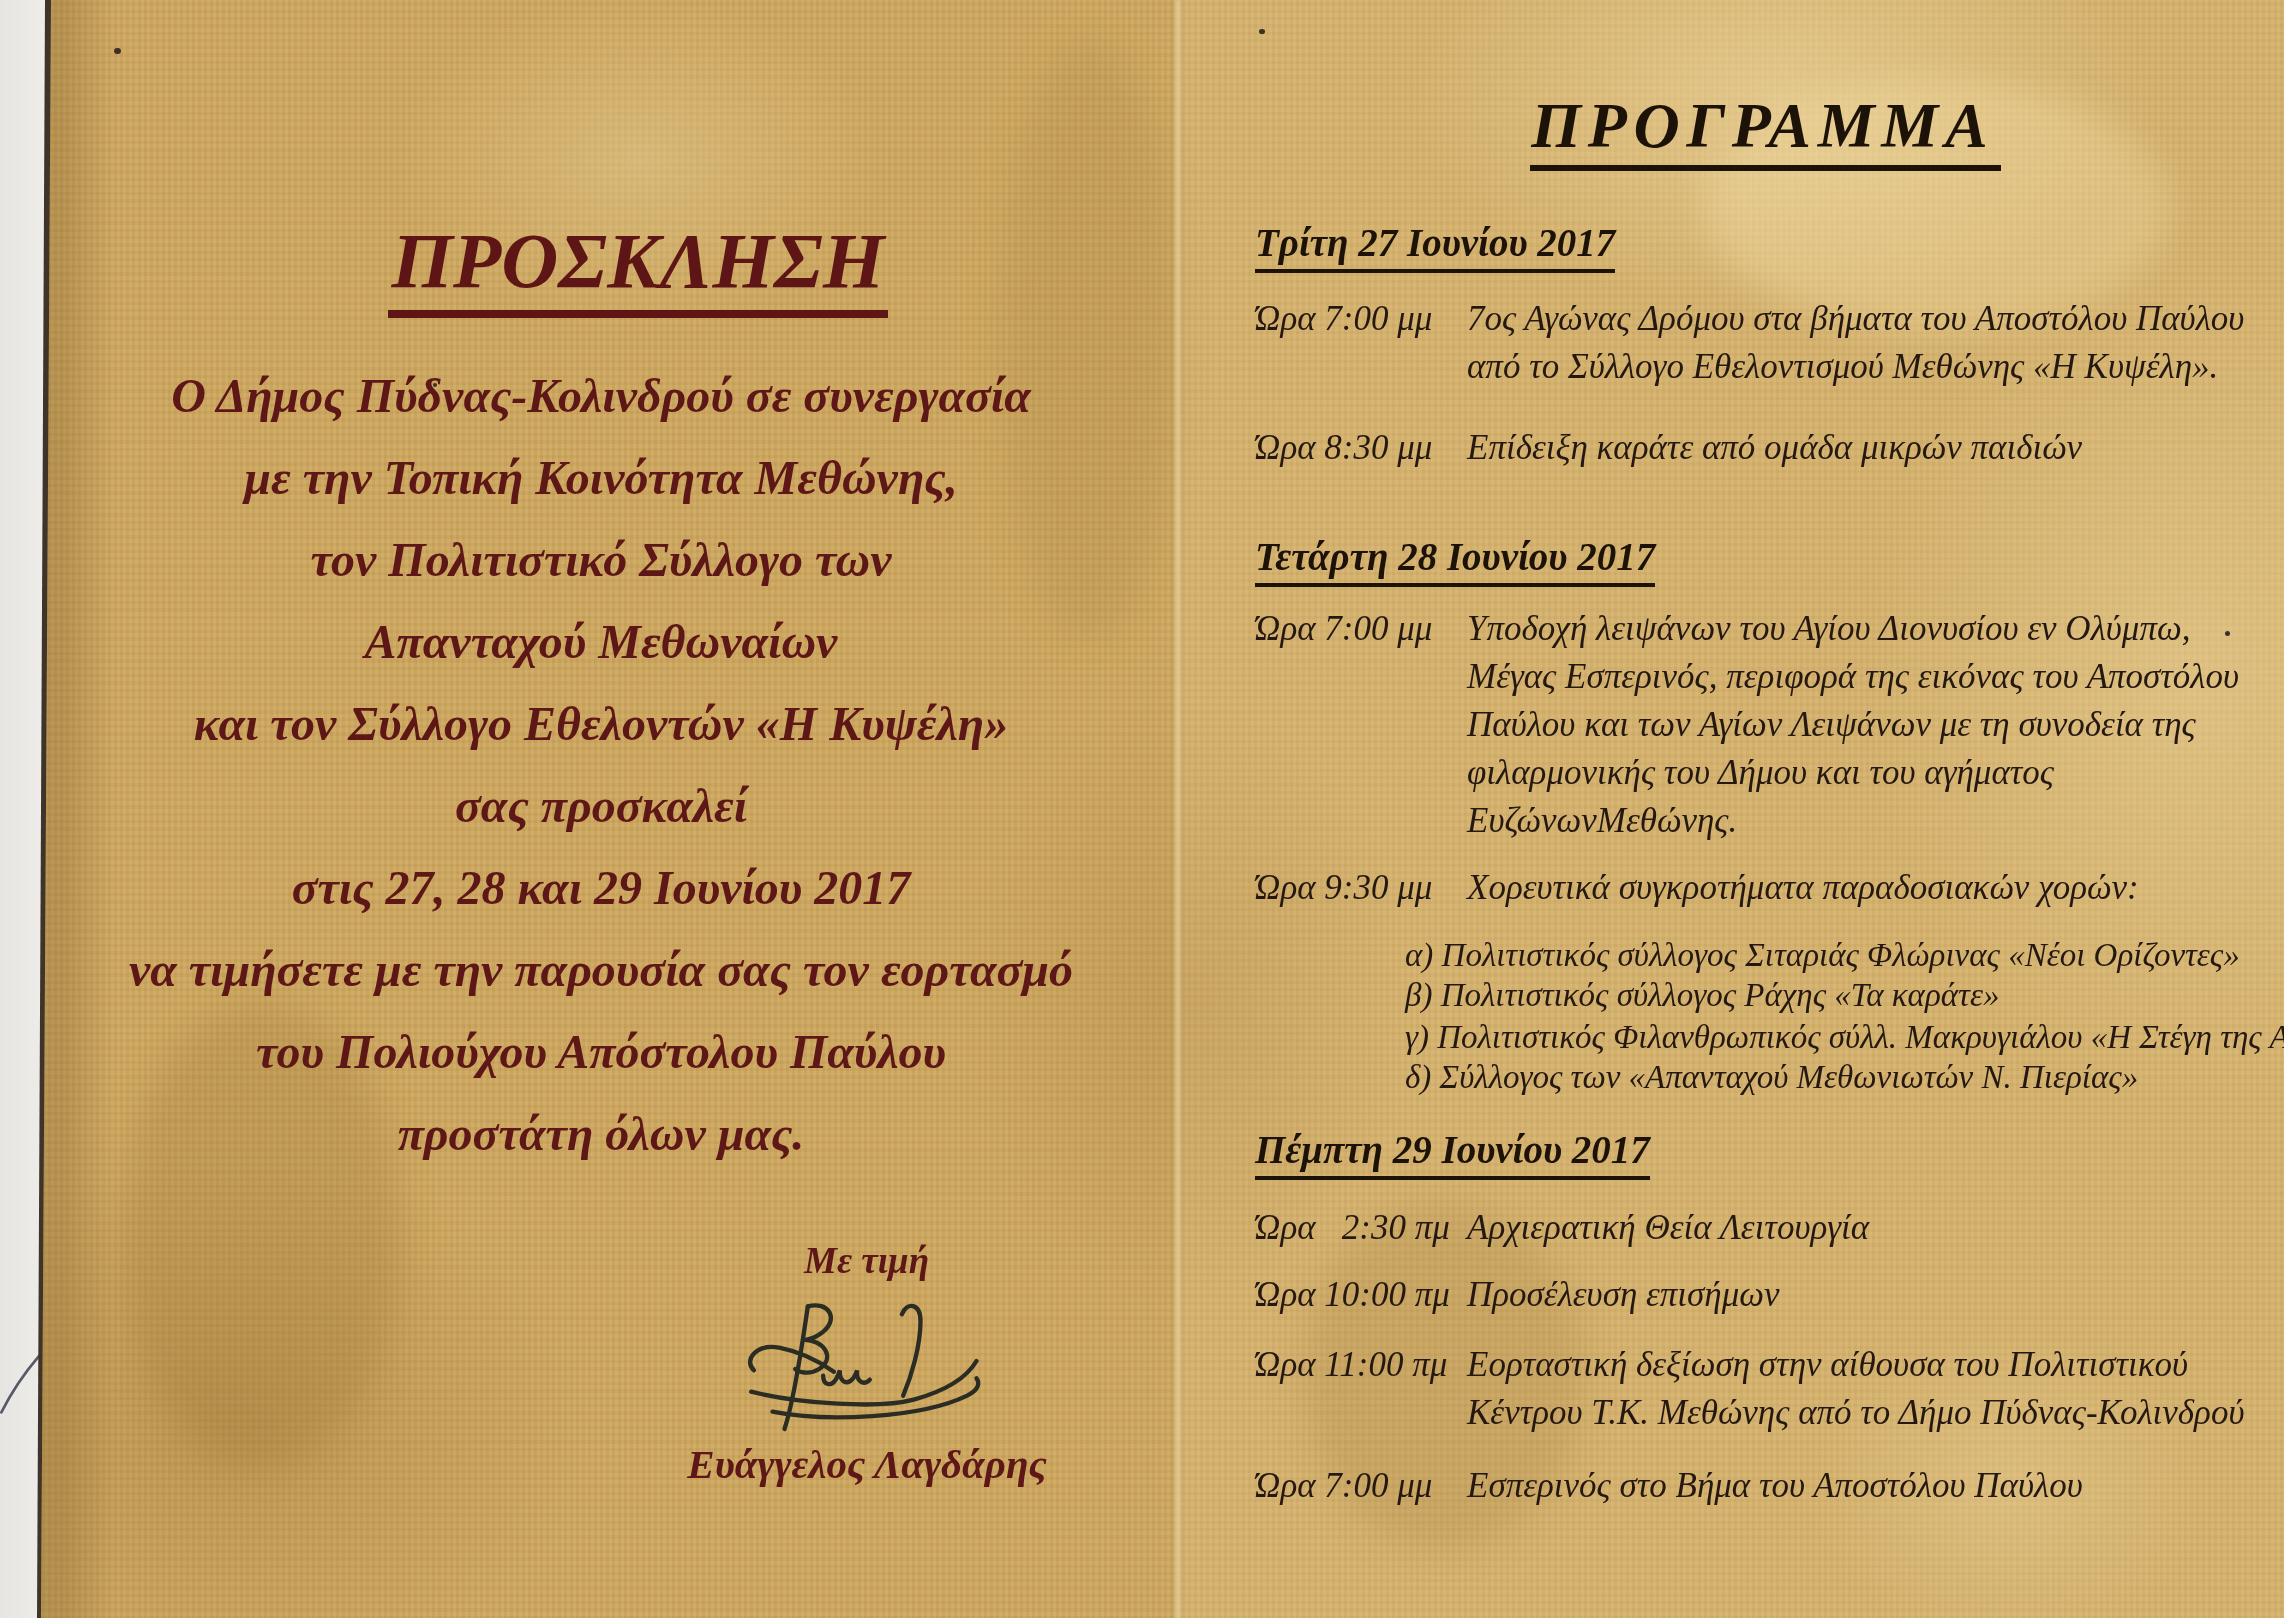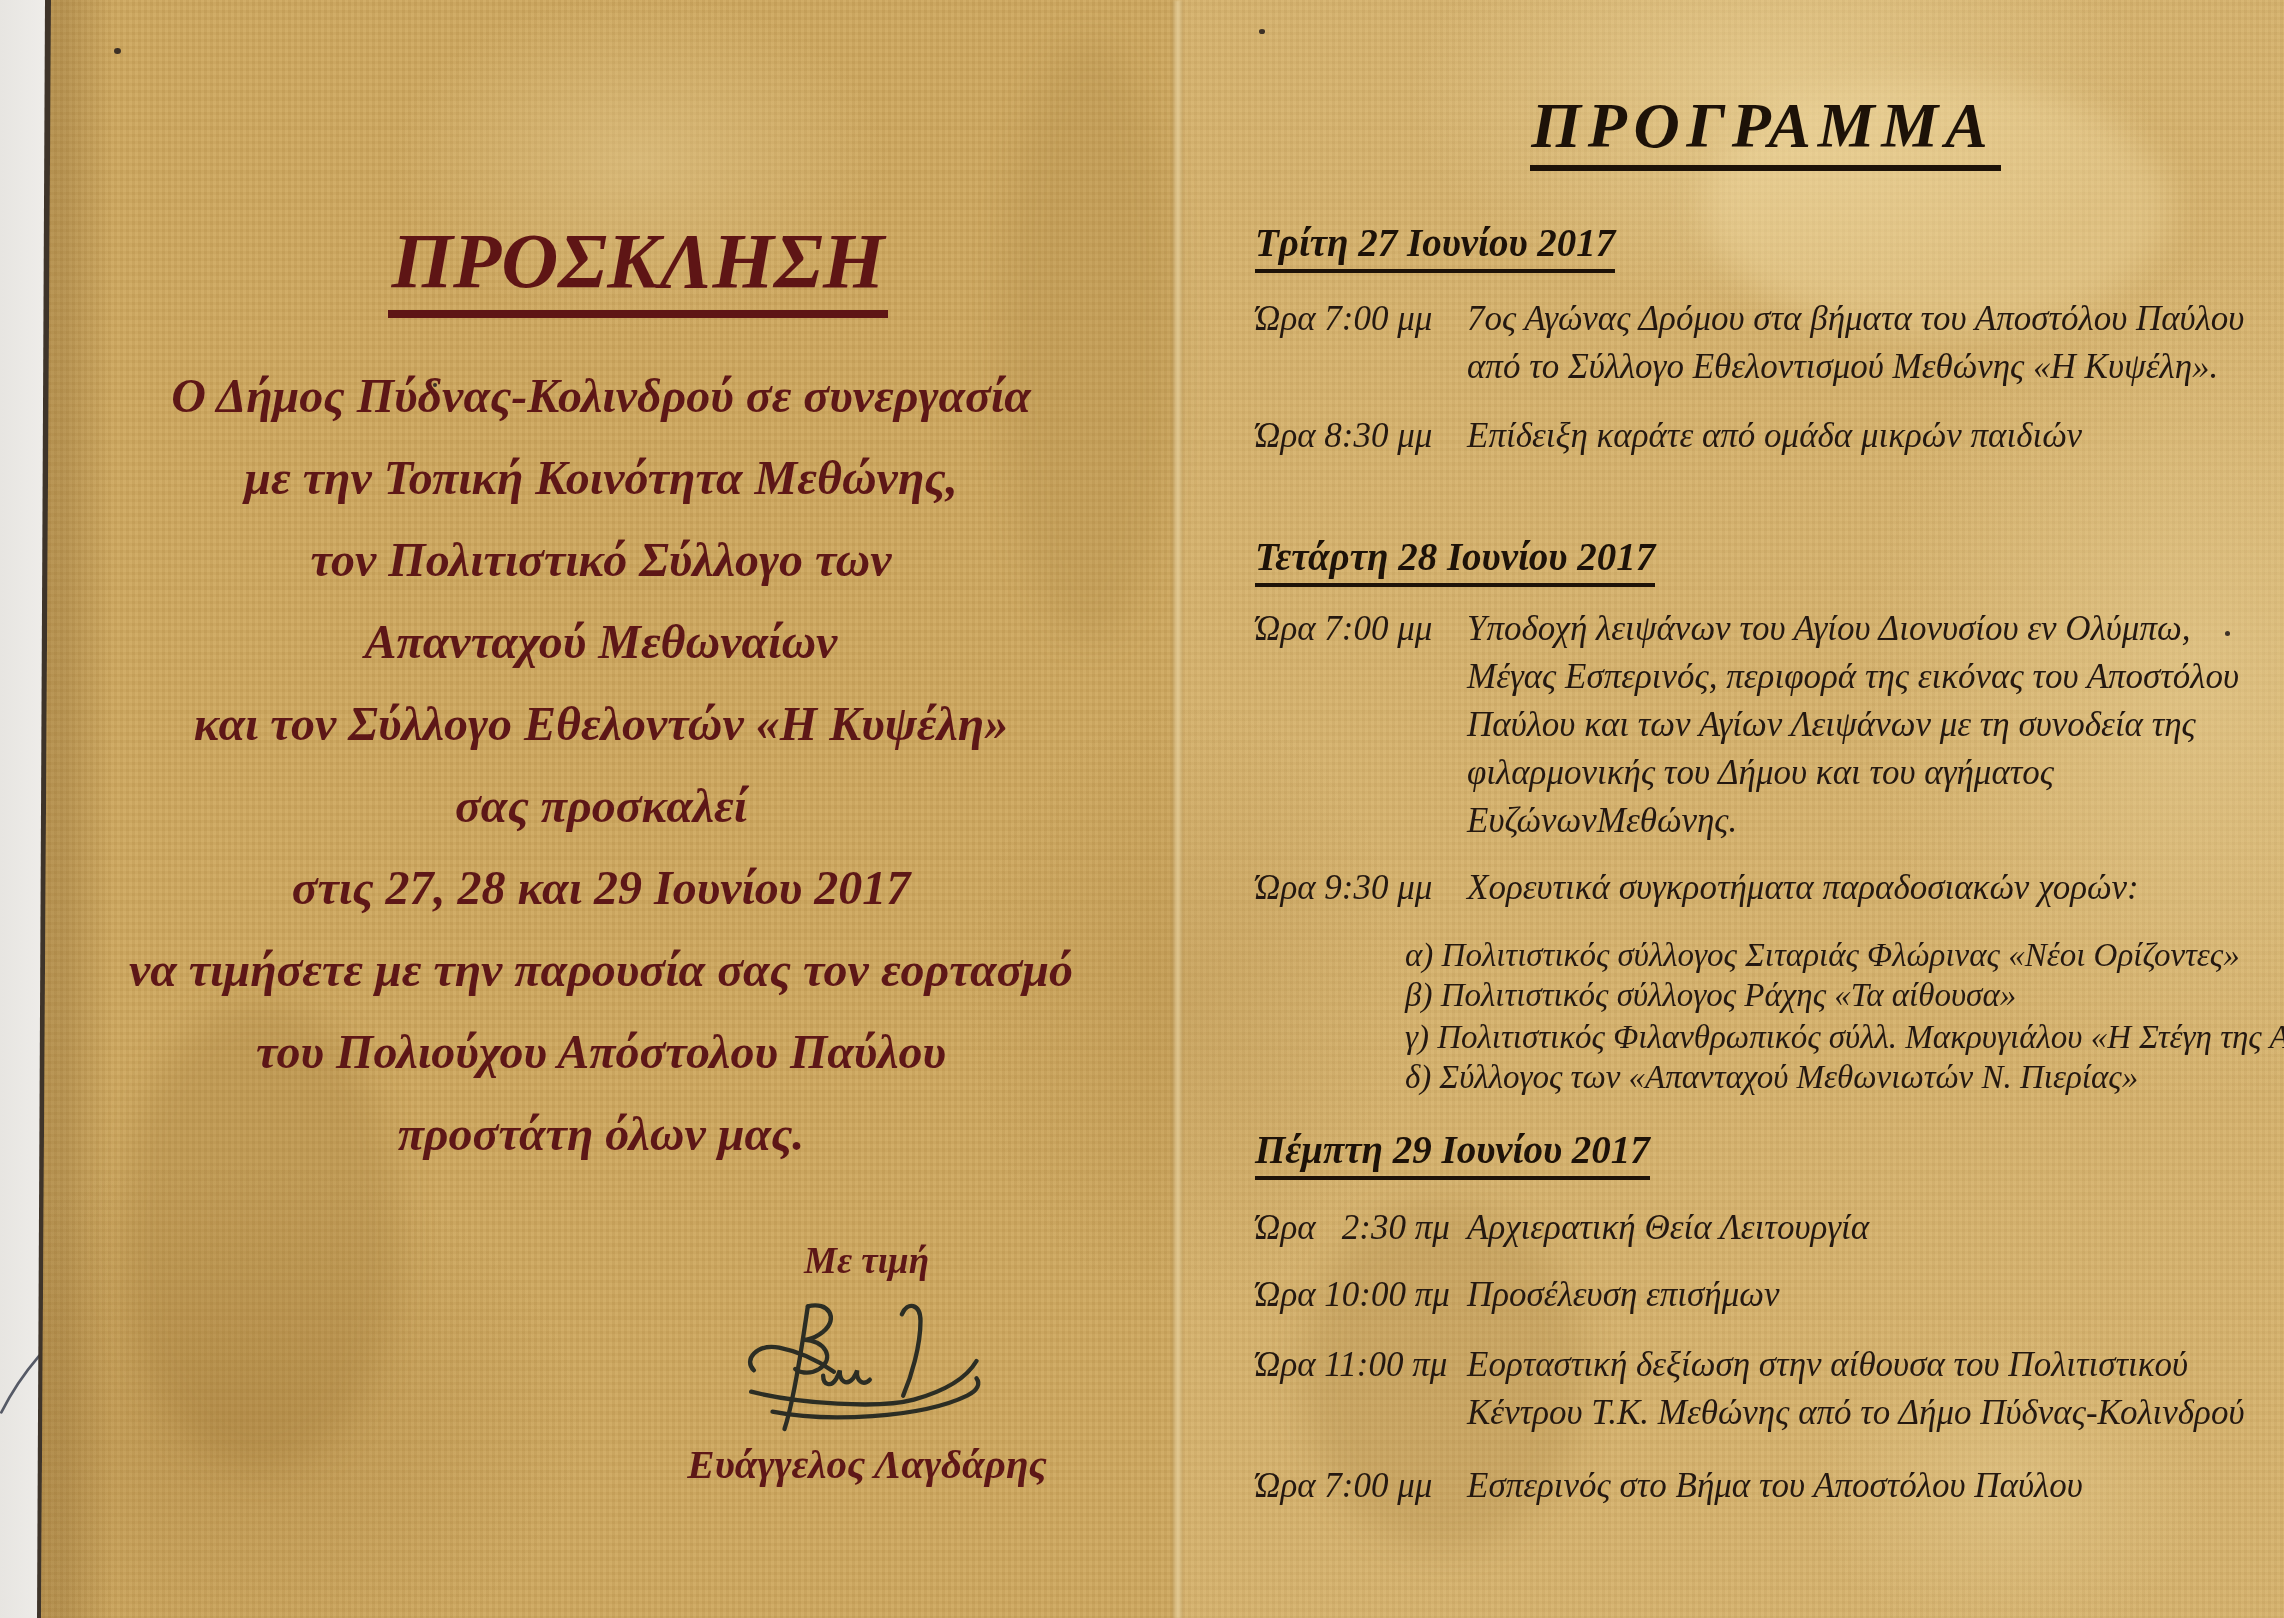--- a/index.html
+++ b/index.html
@@ -127,42 +127,42 @@
   </div>
 
   <div class="sec-head" style="top:222px">
     <span>Τρίτη 27 Ιουνίου 2017</span>
   </div>
   <div class="row" style="top:295px">
     <div class="time">Ώρα 7:00 μμ</div>
     <div class="desc">7ος Αγώνας Δρόμου στα βήματα του Αποστόλου Παύλου
 από το Σύλλογο Εθελοντισμού Μεθώνης «Η Κυψέλη».</div>
   </div>
-  <div class="row" style="top:412px">
+  <div class="row" style="top:424px">
     <div class="time">Ώρα 8:30 μμ</div>
     <div class="desc">Επίδειξη καράτε από ομάδα μικρών παιδιών</div>
   </div>
 
   <div class="sec-head" style="top:536px">
     <span>Τετάρτη 28 Ιουνίου 2017</span>
   </div>
   <div class="row" style="top:605px">
     <div class="time">Ώρα 7:00 μμ</div>
     <div class="desc">Υποδοχή λειψάνων του Αγίου Διονυσίου εν Ολύμπω,
 Μέγας Εσπερινός, περιφορά της εικόνας του Αποστόλου
 Παύλου και των Αγίων Λειψάνων με τη συνοδεία της
 φιλαρμονικής του Δήμου και του αγήματος
 ΕυζώνωνΜεθώνης.</div>
   </div>
   <div class="row" style="top:864px">
     <div class="time">Ώρα 9:30 μμ</div>
     <div class="desc">Χορευτικά συγκροτήματα παραδοσιακών χορών:</div>
   </div>
   <div class="list-item" style="top:913px">α) Πολιτιστικός σύλλογος Σιταριάς Φλώρινας «Νέοι Ορίζοντες»</div>
-  <div class="list-item" style="top:953px">β) Πολιτιστικός σύλλογος Ράχης «Τα αίθουσα»</div>
+  <div class="list-item" style="top:953px">β) Πολιτιστικός σύλλογος Ράχης «Τα καράτε»</div>
   <div class="list-item" style="top:995px">γ) Πολιτιστικός Φιλανθρωπικός σύλλ. Μακρυγιάλου «Η Στέγη της Αγάπης»</div>
   <div class="list-item" style="top:1035px">δ) Σύλλογος των «Απανταχού Μεθωνιωτών Ν. Πιερίας»</div>
 
   <div class="sec-head" style="top:1129px">
     <span>Πέμπτη 29  Ιουνίου 2017</span>
   </div>
   <div class="row" style="top:1204px">
     <div class="time">Ώρα   2:30 πμ</div>
     <div class="desc">Αρχιερατική Θεία Λειτουργία</div>
   </div>

